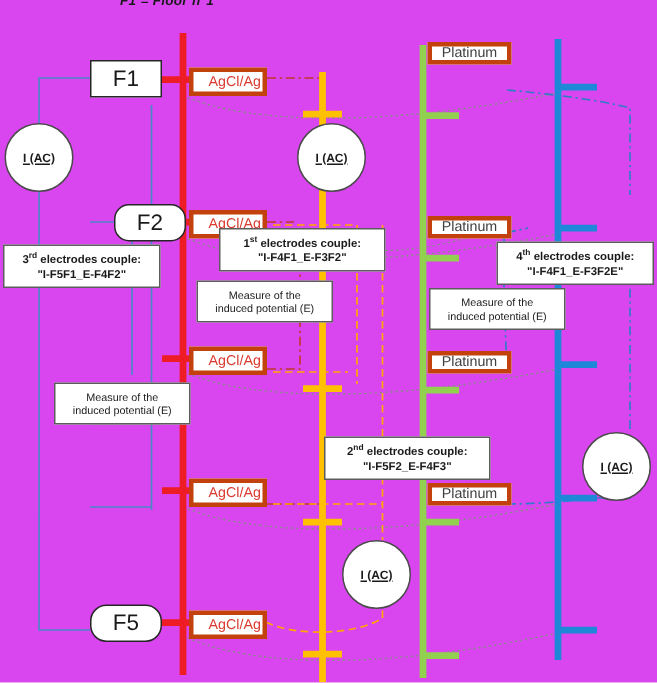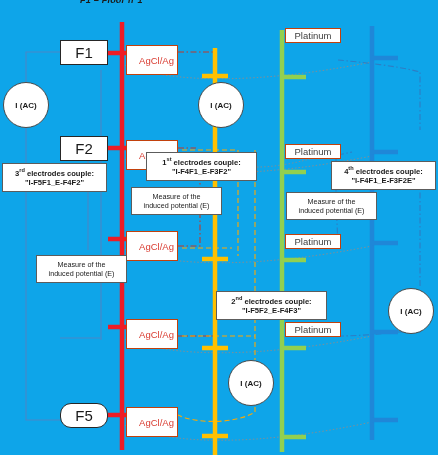--- a/index.html
+++ b/index.html
@@ -6,21 +6,21 @@
   html,body{margin:0;padding:0;background:#ffffff;}
   body{
     font-family:"Liberation Sans", sans-serif;
     -webkit-font-smoothing:antialiased;
   }
   #canvas{
     position:relative;
     width:438px;
     height:455px;
     overflow:hidden;
-    background:#0ea5e9;
+    background:#d946ef;
   }
   #svg-layer{
     position:absolute;
     left:0;top:0;
     width:438px;height:455px;
   }
   
   .title{
     position:absolute;
     left:80px; top:-5px;
@@ -38,29 +38,29 @@
     border:1.6px solid #262626;
     background:#ffffff;
     display:flex;align-items:center;justify-content:center;
     font-size:15px;
     color:#1a1a1a;
     box-sizing:border-box;
   }
   
   .tag{
     position:absolute;
-    border:1px solid #c2410c;
+    border:3px solid #c2410c;
     background:#ffffff;
     display:flex;align-items:center;justify-content:center;
     font-size:9.5px;
     box-sizing:border-box;
     white-space:nowrap;
     padding:0 3px;
   }
-  .tag.agcl{ color:#d93b30; width:52px;height:30px;padding-left:12px; }
+  .tag.agcl{ color:#d93b30; width:52px;height:19px;padding-left:12px; }
   .tag.plat{ color:#404040; width:56px;height:15px; }
   
   .note{
     position:absolute;
     border:1px solid #5c5c5c;
     background:#ffffff;
     box-sizing:border-box;
     display:flex;flex-direction:column;
     align-items:center;justify-content:center;
     text-align:center;
@@ -83,20 +83,21 @@
     position:absolute;
     width:46px;height:46px;
     border:1px solid #4a4a4a;
     border-radius:50%;
     background:#ffffff;
     display:flex;align-items:center;justify-content:center;
     font-size:8px;
     font-weight:bold;
     color:#1a1a1a;
     box-sizing:border-box;
+    text-decoration:underline;
   }
 </style>
 </head>
 <body>
 
 <div id="canvas">
 
   <svg id="svg-layer" viewBox="0 0 438 455" xmlns="http://www.w3.org/2000/svg">
 
     <g fill="none" stroke="#8c8c8c" stroke-width="0.9">
@@ -184,21 +185,21 @@
       <line x1="372" y1="152" x2="398" y2="152" stroke="#1f87d8"></line>
       <line x1="372" y1="243" x2="398" y2="243" stroke="#1f87d8"></line>
       <line x1="372" y1="332" x2="398" y2="332" stroke="#1f87d8"></line>
       <line x1="372" y1="420" x2="398" y2="420" stroke="#1f87d8"></line>
     </g>
   </svg>
 
   <div class="title">F1 = Floor n°1</div>
 
   <div class="floor-box" style="left:60px;  top:40px;">F1</div>
-  <div class="floor-box" style="left:60px;  top:136px;">F2</div>
+  <div class="floor-box" style="left:76px;  top:136px;border-radius:10px;">F2</div>
   <div class="floor-box" style="left:60px;  top:226px;margin-top:32px;">F3</div>
   <div class="floor-box" style="left:60px;  top:403px;border-radius:11px;">F5</div>
 
   <div class="tag agcl" style="left:126px; top:45px;">AgCl/Ag</div>
   <div class="tag agcl" style="left:126px; top:140px;">AgCl/Ag</div>
   <div class="tag agcl" style="left:126px; top:231px;">AgCl/Ag</div>
   <div class="tag agcl" style="left:126px; top:319px;">AgCl/Ag</div>
   <div class="tag agcl" style="left:126px; top:407px;">AgCl/Ag</div>
 
   <div class="tag plat" style="left:285px; top:28px;">Platinum</div>

